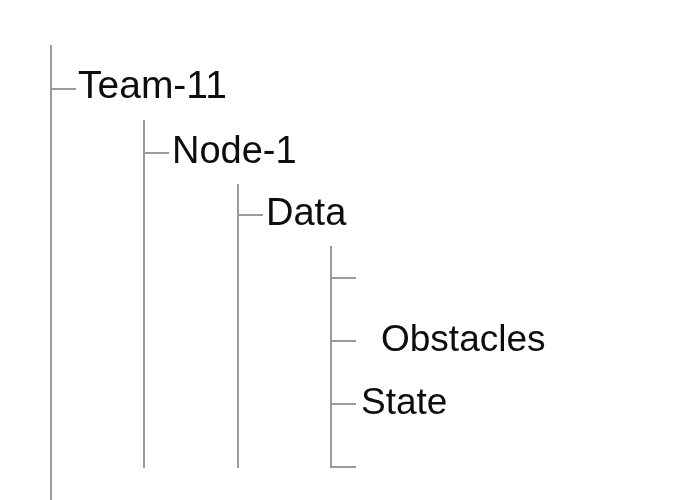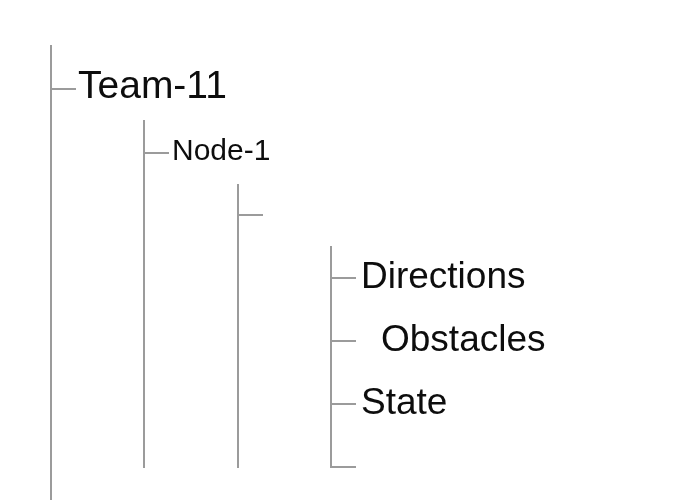--- a/index.html
+++ b/index.html
@@ -39,21 +39,21 @@
     color: #0d0d0d;
     font-family: "Liberation Sans", sans-serif;
     font-size: 38px;
     line-height: 38px;
     font-weight: 400;
     white-space: nowrap;
     letter-spacing: 0px;
   }
 
   .node-label.lvl1 { font-size: 39px; }
-  .node-label.lvl2 { font-size: 30px; }
+  .node-label.lvl2 { font-size: 38px; }
   .node-label.lvl3 { font-size: 38px; }
   .node-label.lvl4 { font-size: 37px; }
 </style>
 </head>
 <body>
 
 <div id="tree-canvas">
 
   <div class="v-line" style="left:50px; top:45px; height:455px;"></div>
 
@@ -61,25 +61,25 @@
   <div class="node-label lvl1" style="left:78px; top:66px;">Team-11</div>
 
   <div class="v-line" style="left:143px; top:120px; height:348px;"></div>
 
   <div class="h-tick" style="left:143px; top:152px; width:26px;"></div>
   <div class="node-label lvl2" style="left:172px; top:131px;">Node-1</div>
 
   <div class="v-line" style="left:237px; top:184px; height:284px;"></div>
 
   <div class="h-tick" style="left:237px; top:214px; width:26px;"></div>
+  <div class="node-label lvl3" style="left:266px; top:193px;">Data</div>
 
   <div class="v-line" style="left:330px; top:246px; height:222px;"></div>
 
   <div class="h-tick" style="left:330px; top:277px; width:26px;"></div>
-  <div class="node-label lvl4" style="left:361px; top:257px;">Directions</div>
 
   <div class="h-tick" style="left:330px; top:340px; width:26px;"></div>
   <div class="node-label lvl4" style="left:381px; top:320px;">Obstacles</div>
 
   <div class="h-tick" style="left:330px; top:403px; width:26px;"></div>
   <div class="node-label lvl4" style="left:361px; top:383px;">State</div>
 
   <div class="h-tick" style="left:330px; top:466px; width:26px;"></div>
 
 </div>

